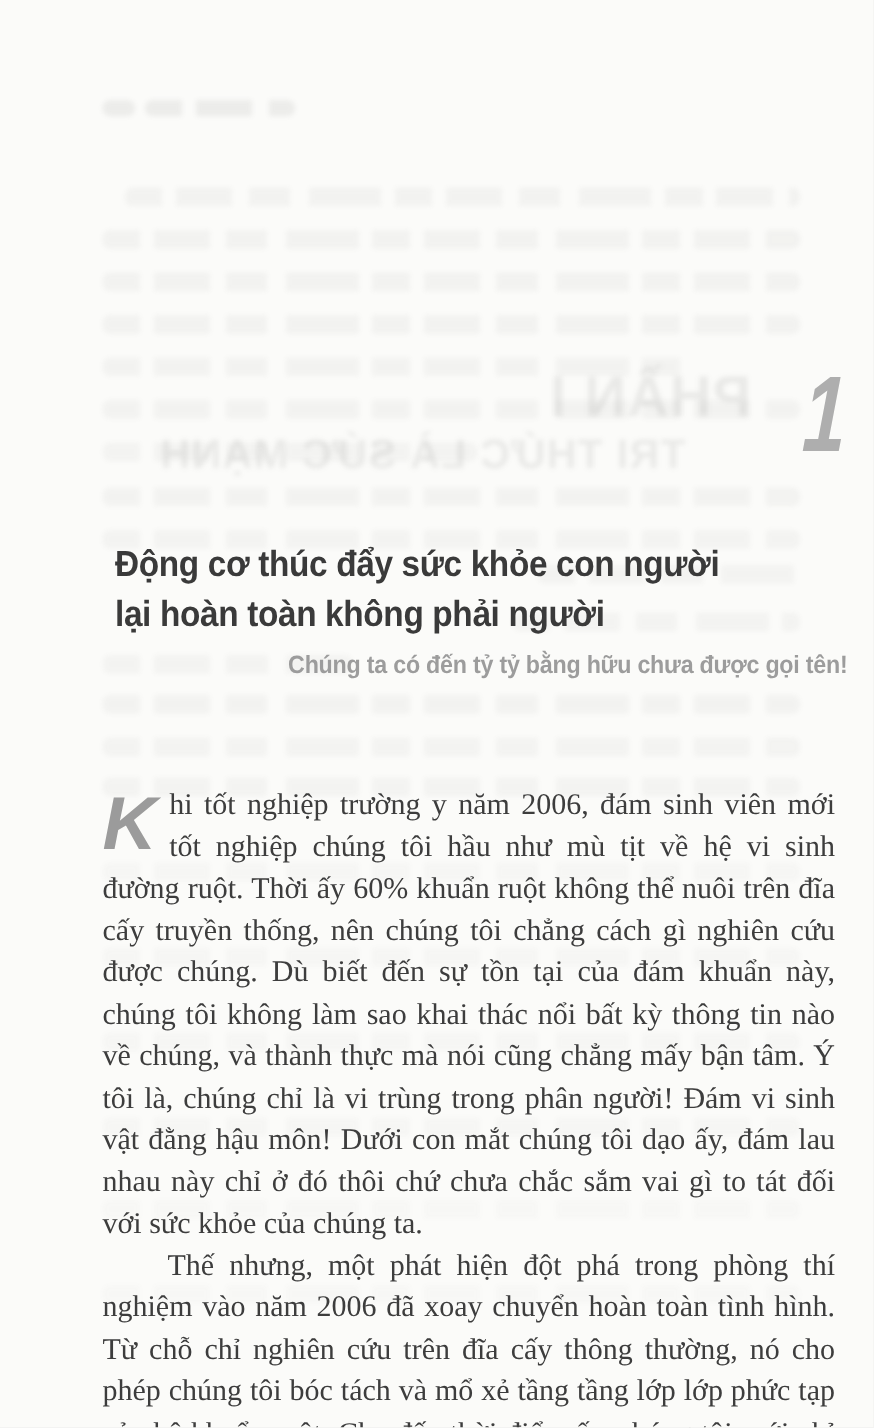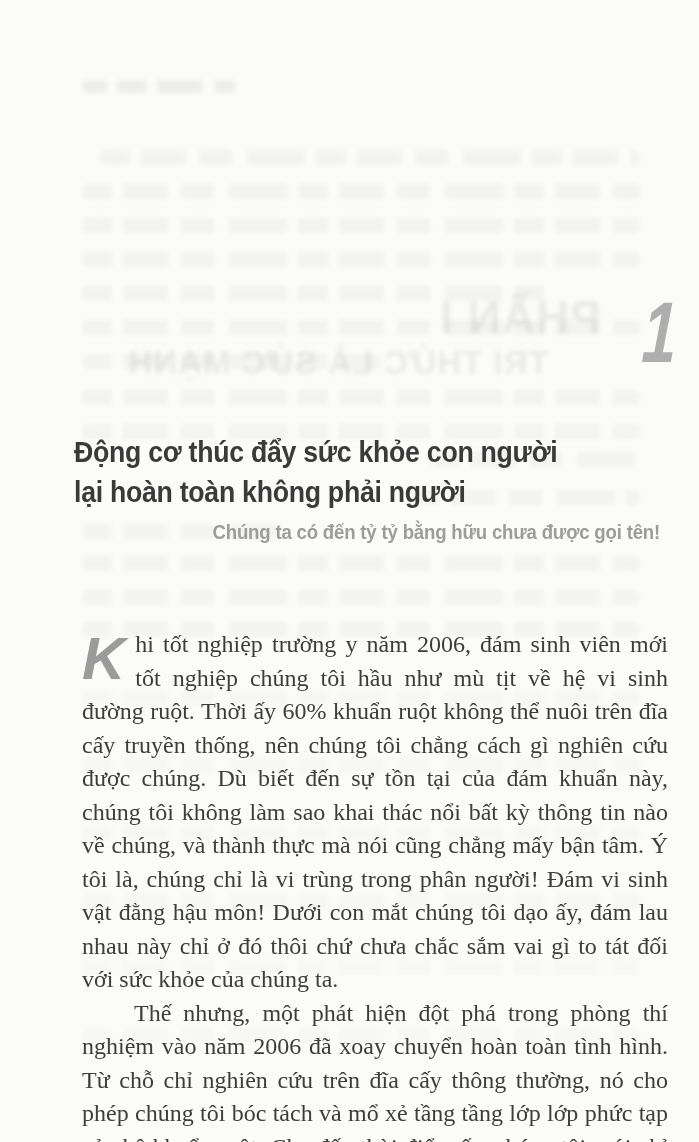--- a/index.html
+++ b/index.html
@@ -61,21 +61,21 @@
     font-style:italic;
     font-weight:bold;
     font-size:86px;
     line-height:0.85;
     color:var(--chapter-number);
     transform:scaleX(0.72) skewX(-4deg);
     transform-origin:right top;
   }
   .chapter-header{
     position:absolute;
-    left:74px;top:432px;width:586px;
+    left:92px;top:432px;width:586px;
     z-index:3;
   }
   .chapter-title{
     font-size:29px;
     line-height:40px;
     font-weight:bold;
     letter-spacing:-0.3px;
     color:var(--title-text);
     transform:scaleX(0.92);
     transform-origin:left center;

